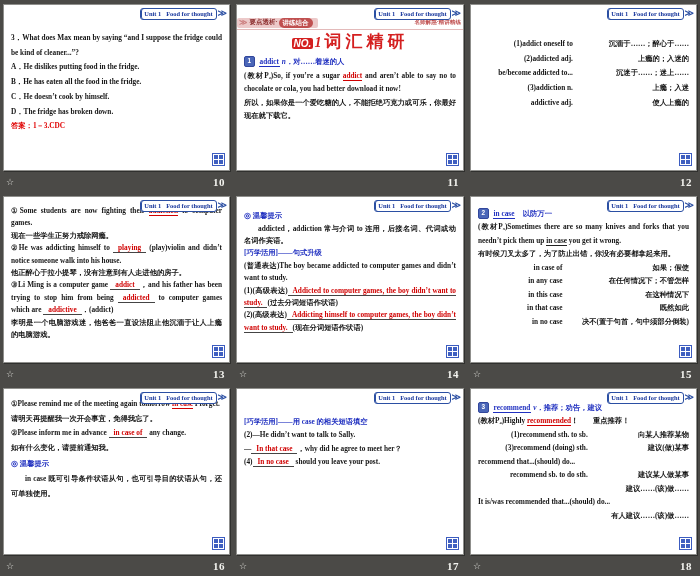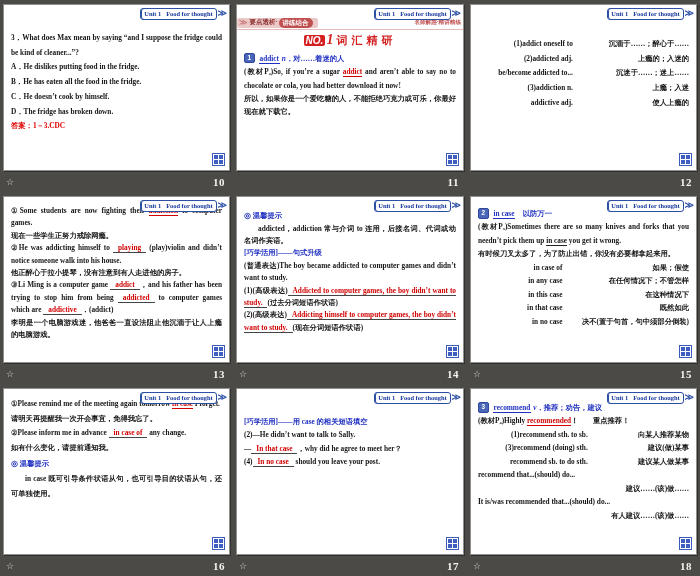--- a/index.html
+++ b/index.html
@@ -51,21 +51,21 @@
            border-bottom:1px solid #e3baba;padding:0 2px 1px 0}
   .sec-left{display:flex;align-items:center;background:#ecc9c9;border-radius:2px;padding:0 5px 0 2px;
             font-size:6.5px;color:#8c2f2f;white-space:nowrap}
   .sec-chev{color:#cc8080;font-size:8px;margin-right:2px;line-height:1}
   .sec-pill{background:#c05050;color:#fff;border-radius:5px;padding:0 4px;font-size:6.5px;margin-left:1px;line-height:1.5}
   .sec-right{font-size:5.6px;color:#c05050;white-space:nowrap}
   .no-title{text-align:center;margin:2px 0 1px 0;line-height:1.2}
   .no-badge{background:#d42020;color:#fff;font-size:10px;padding:0 2px;border-radius:2px;font-style:italic;
             font-weight:bold;font-family:"Liberation Sans",sans-serif}
   .no-num{color:#d42020;font-size:14px;font-weight:bold;font-style:italic;margin:0 3px 0 1px}
-  .no-text{color:#d42020;font-size:11px;font-weight:bold;letter-spacing:4px}
+  .no-text{color:#d42020;font-size:17px;font-weight:bold;letter-spacing:4px}
 </style>
 </head>
 <body>
 
 <div class="grid">
 
   <div class="cell">
     <div class="thumb">
       <div class="unit-banner">
         <span class="unit-box"><span>Unit 1</span><span class="sp"></span><span>Food for thought</span></span>
@@ -328,25 +328,25 @@
           <div class="ln "><span class="bdg">3</span><span class="blu">recommend</span><span class="bl it"> v．</span><span class="bl">推荐；劝告，建议</span></div>
           <div class="ln "><span>(教材P₄)Highly </span><span class="ru">recommended</span><span>！　　重点推荐！</span></div>
           <div class="ln pair p18">
             <span>(1)recommend sth. to sb.</span>
             <span>向某人推荐某物</span>
           </div>
           <div class="ln pair p18">
             <span>(3)recommend (doing) sth.</span>
             <span>建议(做)某事</span>
           </div>
+          <div class="ln "><span>recommend that...(should) do...</span></div>
           <div class="ln pair p18">
             <span>recommend sb. to do sth.</span>
             <span>建议某人做某事</span>
           </div>
-          <div class="ln "><span>recommend that...(should) do...</span></div>
           <div class="ln pair p18">
             <span></span>
             <span>建议……(该)做……</span>
           </div>
           <div class="ln "><span>It is/was recommended that...(should) do...</span></div>
           <div class="ln pair p18">
             <span></span>
             <span>有人建议……(该)做……</span>
           </div>
         </div>

